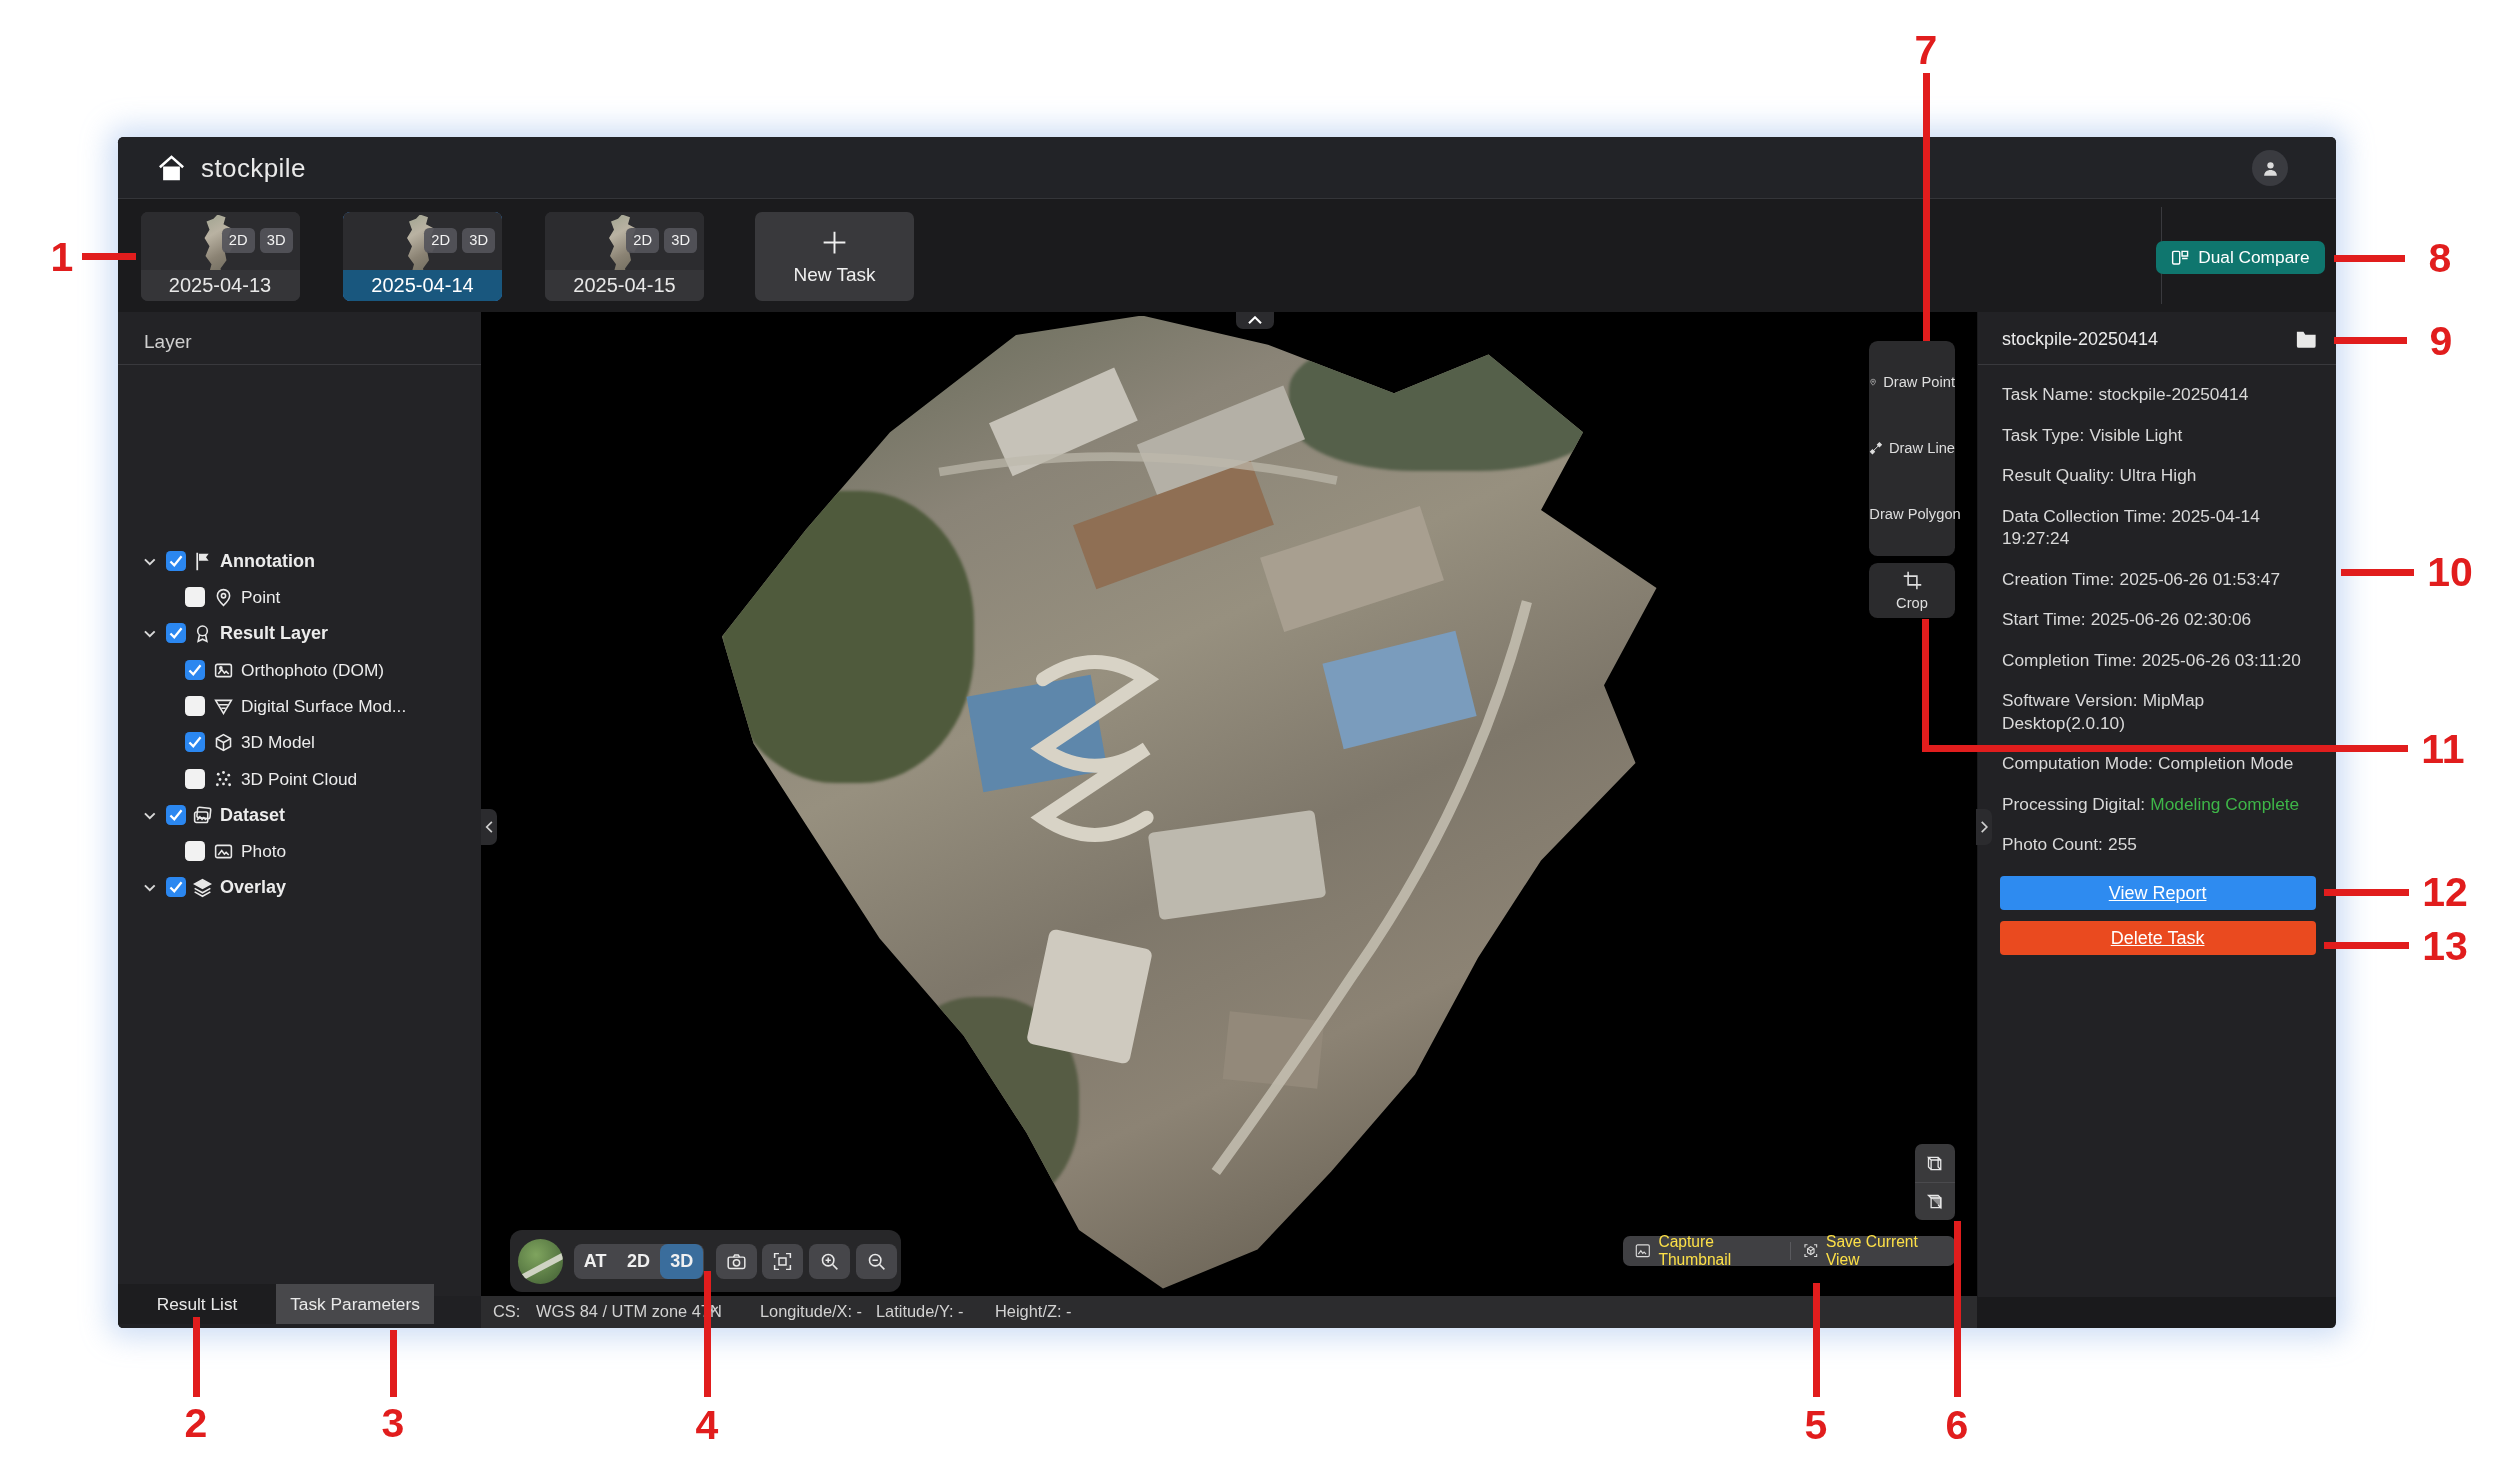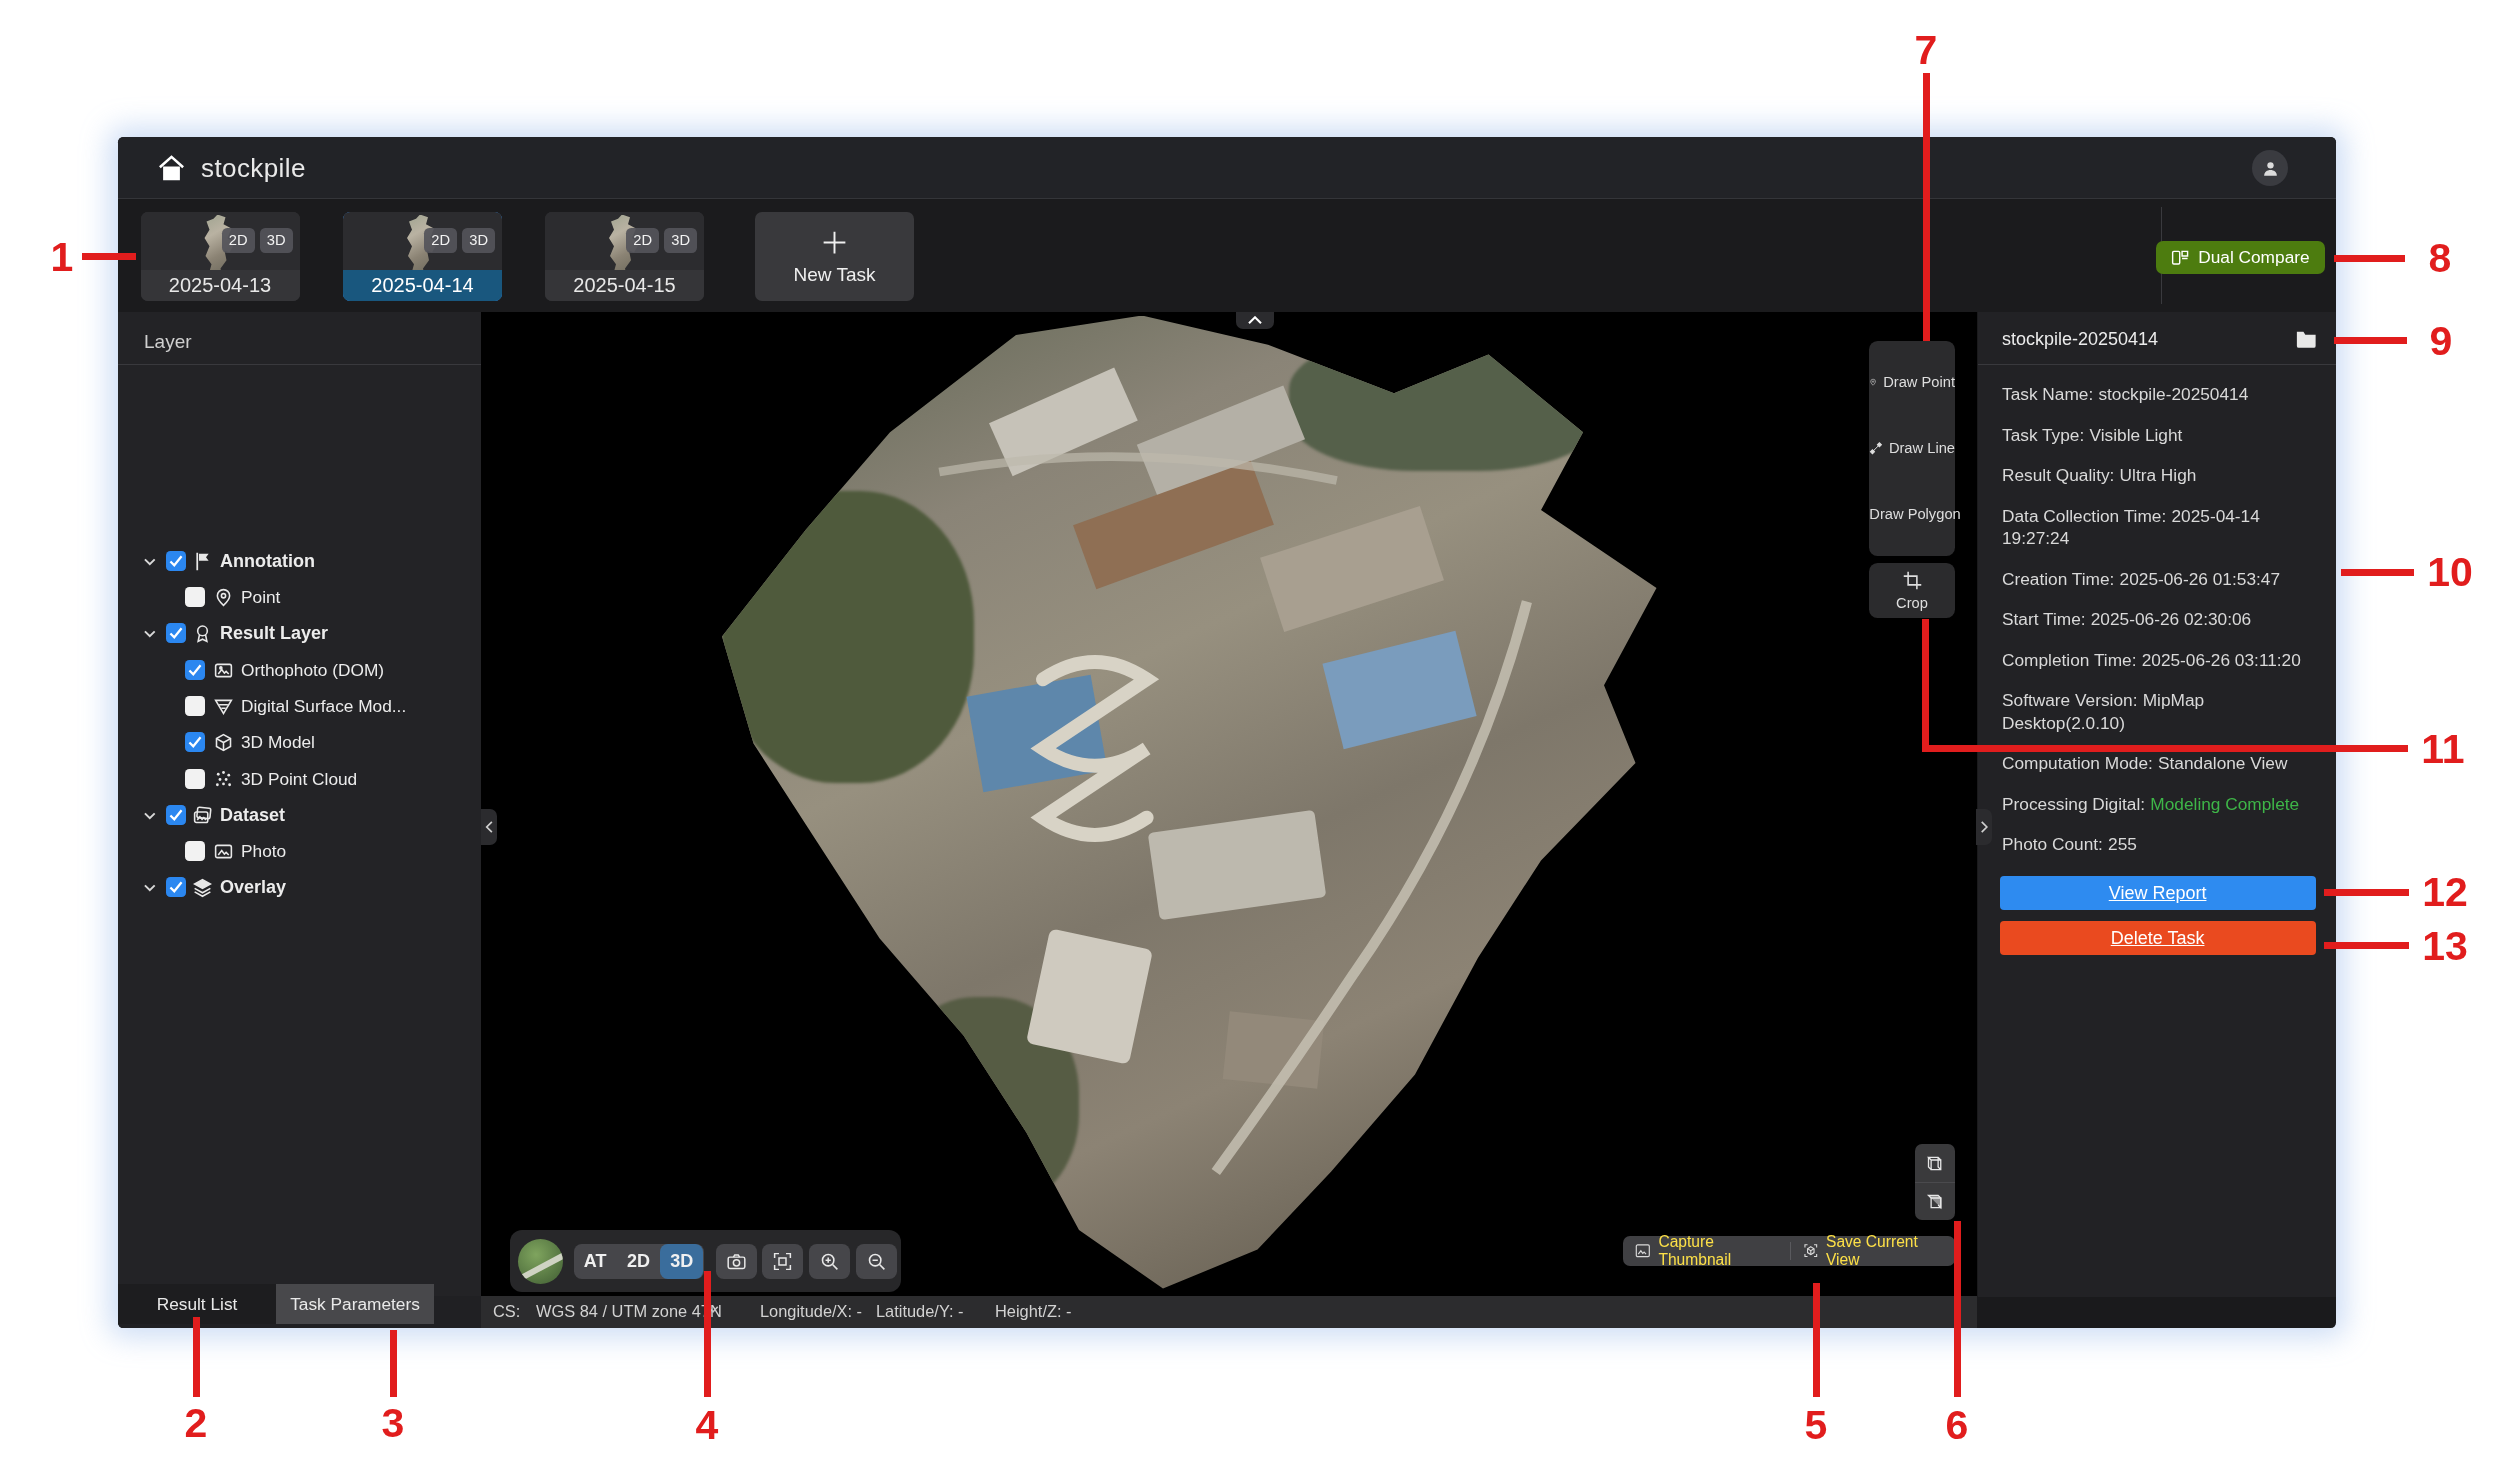--- a/index.html
+++ b/index.html
@@ -28,21 +28,21 @@
   .badge { background:rgba(84,84,90,.92); color:#f2f2f2; font-size:14.7px; line-height:1; padding:5.2px 7px; border-radius:5.2px; }
   .card .datebar { position:absolute; left:0; bottom:0; width:100%; height:31px; background:#353538; color:#e8e8e8;
                    font-size:20px; display:flex; align-items:center; justify-content:center; }
   .card.selected { outline:1.7px solid #2d8cf0; outline-offset:-1.7px; }
   .card.selected .datebar { background:#19577e; color:#ffffff; }
   .newtask { position:absolute; top:12px; width:159px; height:89px; background:#39393c; border-radius:7px; cursor:pointer;
              display:flex; flex-direction:column; align-items:center; justify-content:center; gap:7px; color:#f0f0f0; }
   .newtask .plus { width:29px; height:29px; }
   .newtask .nt-label { font-size:19px; }
   .strip-div { position:absolute; top:7px; width:0.9px; height:97px; background:#3a3a3e; }
-  .dualcompare { position:absolute; width:169px; height:33px; border-radius:7px; background:#4d7c0f; color:#fff;
+  .dualcompare { position:absolute; width:169px; height:33px; border-radius:7px; background:#0f766e; color:#fff;
                  font-size:17.3px; display:flex; align-items:center; justify-content:center; gap:7.8px; cursor:pointer; }
 
   
   .leftpanel { position:absolute; left:0; top:175px; width:363px; height:985px; background:#232326; }
   .lp-title { position:absolute; left:26px; top:19px; font-size:19px; color:#cfcfcf; }
   .lp-div { position:absolute; left:0; top:52px; width:100%; height:0.9px; background:#39393d; }
   .trow { position:absolute; left:0; width:100%; height:35px; }
   .caret { position:absolute; left:24px; top:10.4px; width:15.6px; height:15.6px; color:#d8d8d8; cursor:pointer; }
   .cb { position:absolute; top:7px; width:20px; height:20px; border-radius:4.3px; cursor:pointer; }
   .cb.on { background:#2b87f0; }
@@ -508,21 +508,21 @@
 
       <div class="fields">
         <div class="field"><span>Task Name:</span><span class="v">stockpile-20250414</span></div>
         <div class="field"><span>Task Type:</span><span class="v">Visible Light</span></div>
         <div class="field"><span>Result Quality:</span><span class="v">Ultra High</span></div>
         <div class="field"><span>Data Collection Time:</span><span class="v">2025-04-14 19:27:24</span></div>
         <div class="field"><span>Creation Time:</span><span class="v">2025-06-26 01:53:47</span></div>
         <div class="field"><span>Start Time:</span><span class="v">2025-06-26 02:30:06</span></div>
         <div class="field"><span>Completion Time:</span><span class="v">2025-06-26 03:11:20</span></div>
         <div class="field"><span>Software Version:</span><span class="v">MipMap Desktop(2.0.10)</span></div>
-        <div class="field"><span>Computation Mode:</span><span class="v">Standalone View</span></div>
+        <div class="field"><span>Computation Mode:</span><span class="v">Completion Mode</span></div>
         <div class="field"><span>Processing Digital:</span><span class="v green">Modeling Complete</span></div>
         <div class="field"><span>Photo Count:</span><span class="v">255</span></div>
       </div>
 
       <div class="rp-btn blue">View Report</div>
       <div class="rp-btn orange">Delete Task</div>
     </div>
 
     <div class="bl-corner"></div>
     <div class="tab inactive" style="left:0;top:1147px;width:158px">Result List</div>

